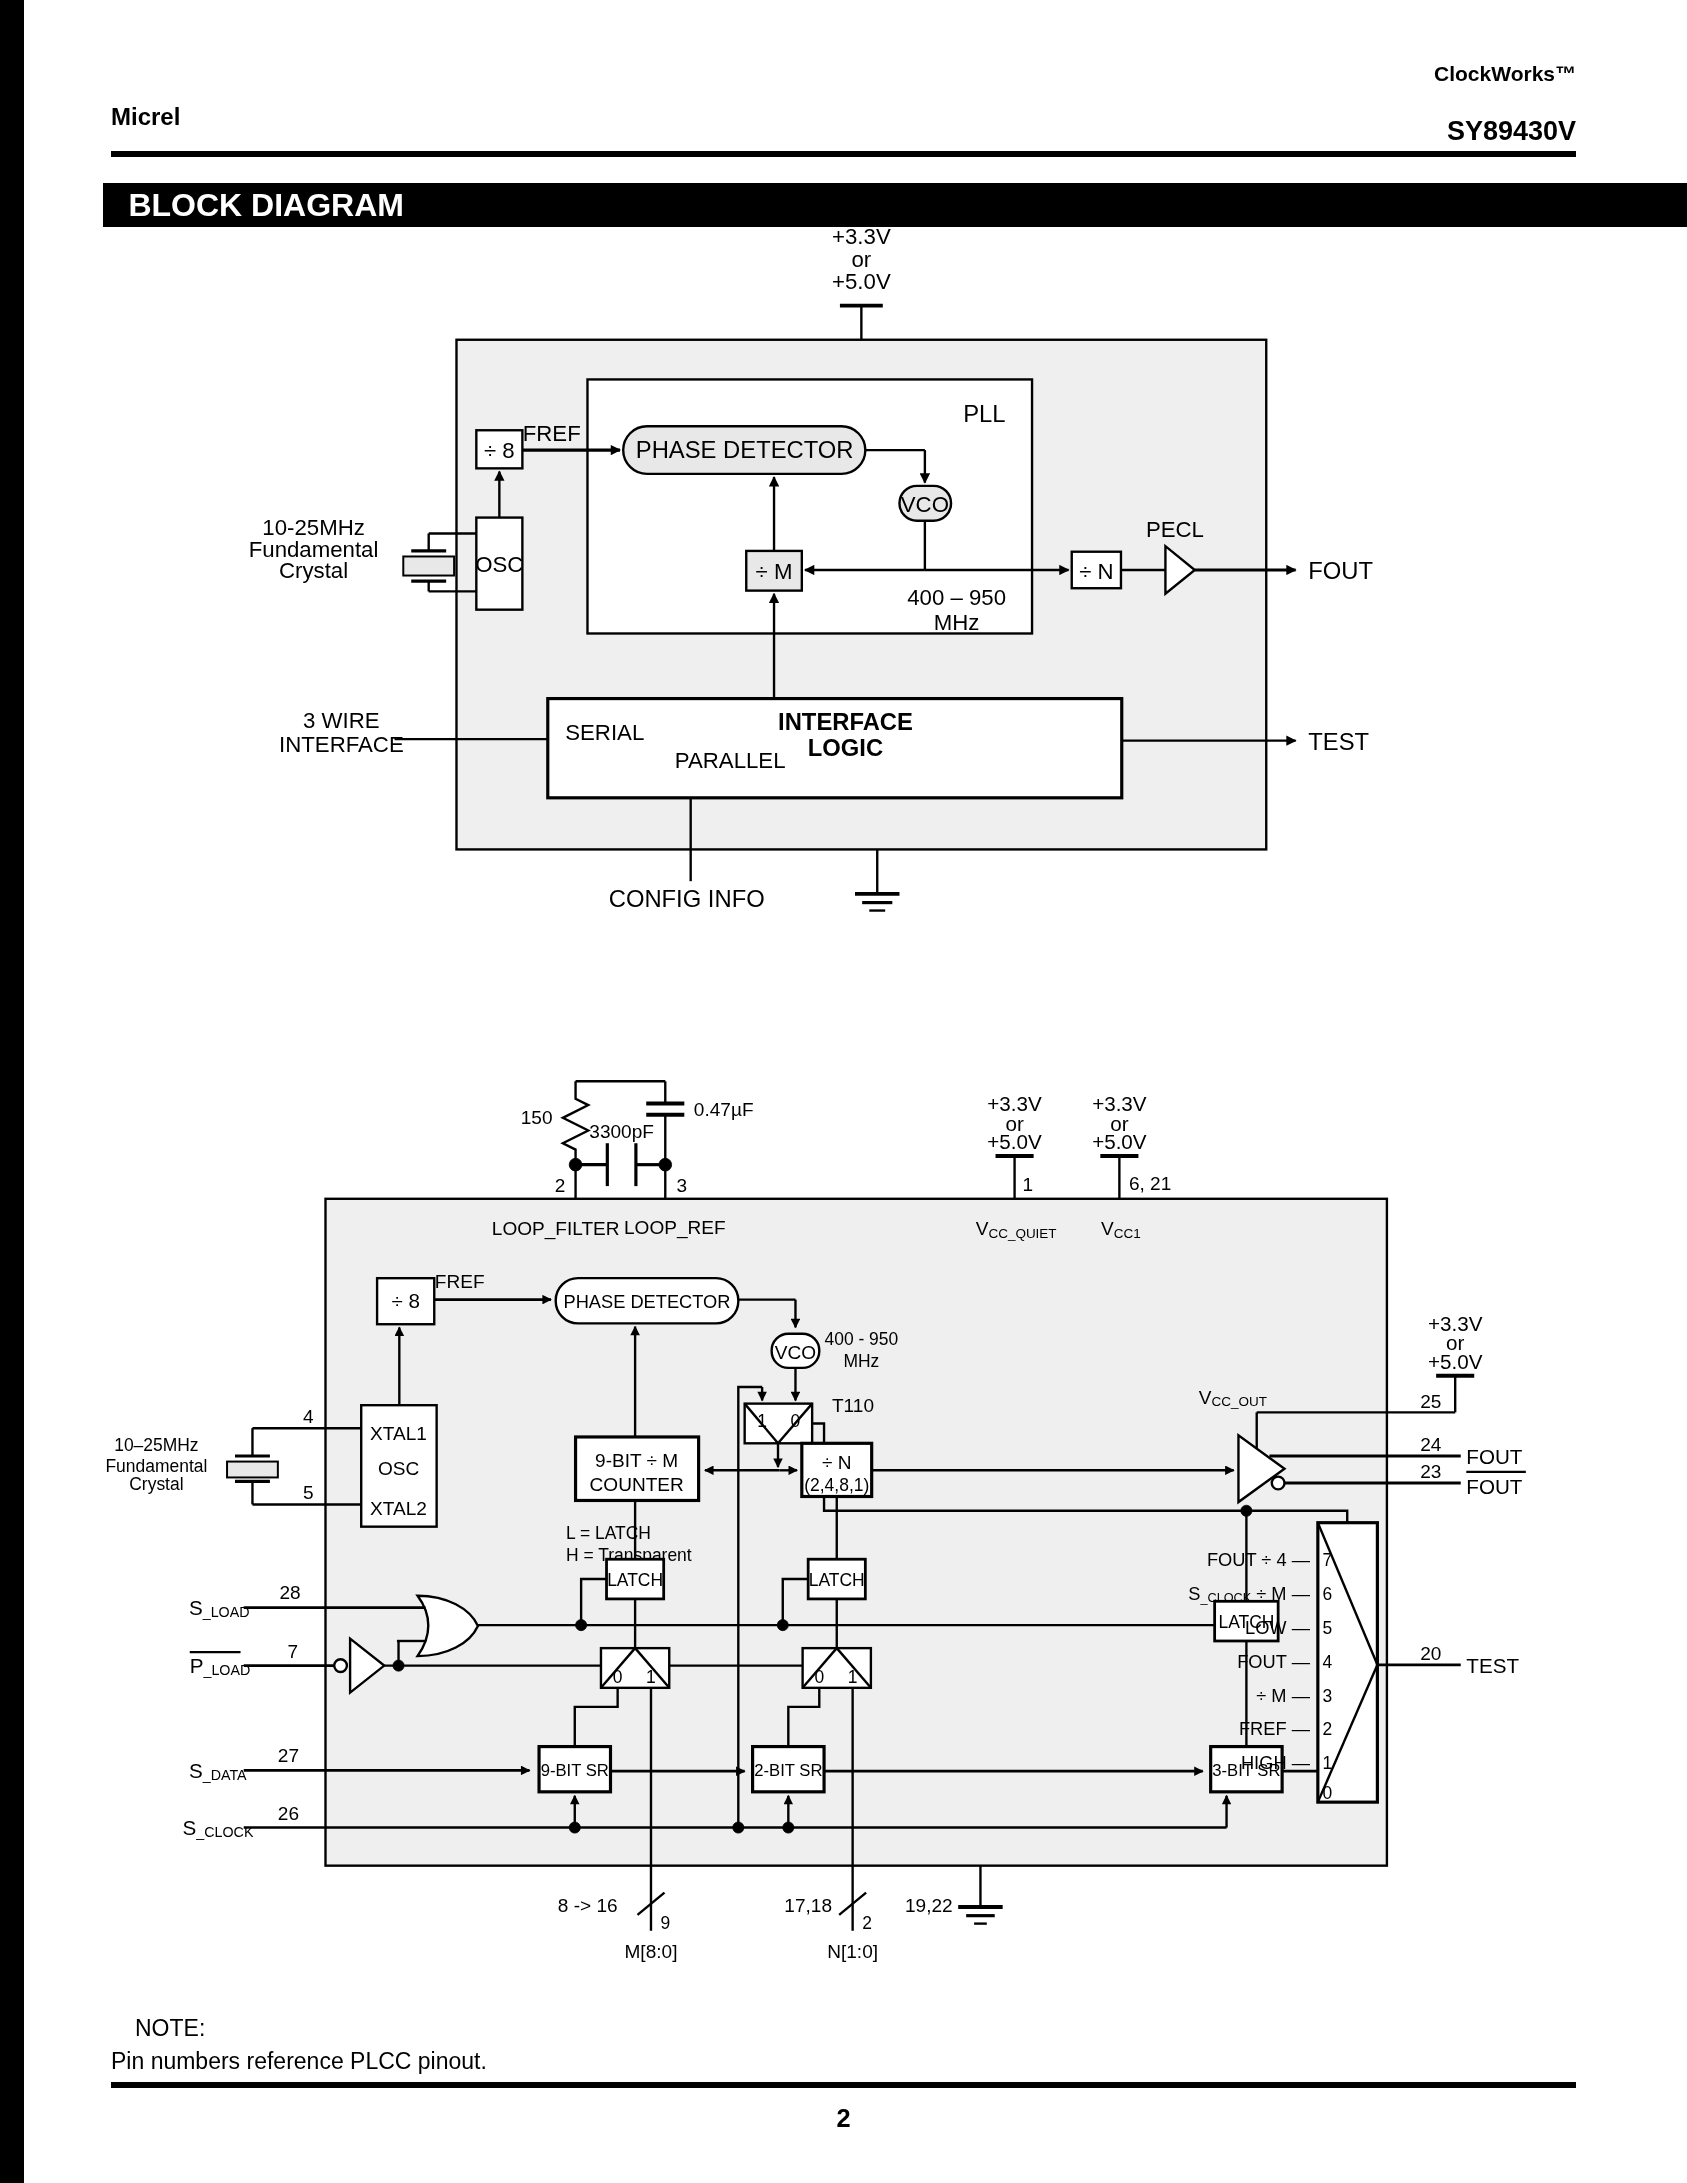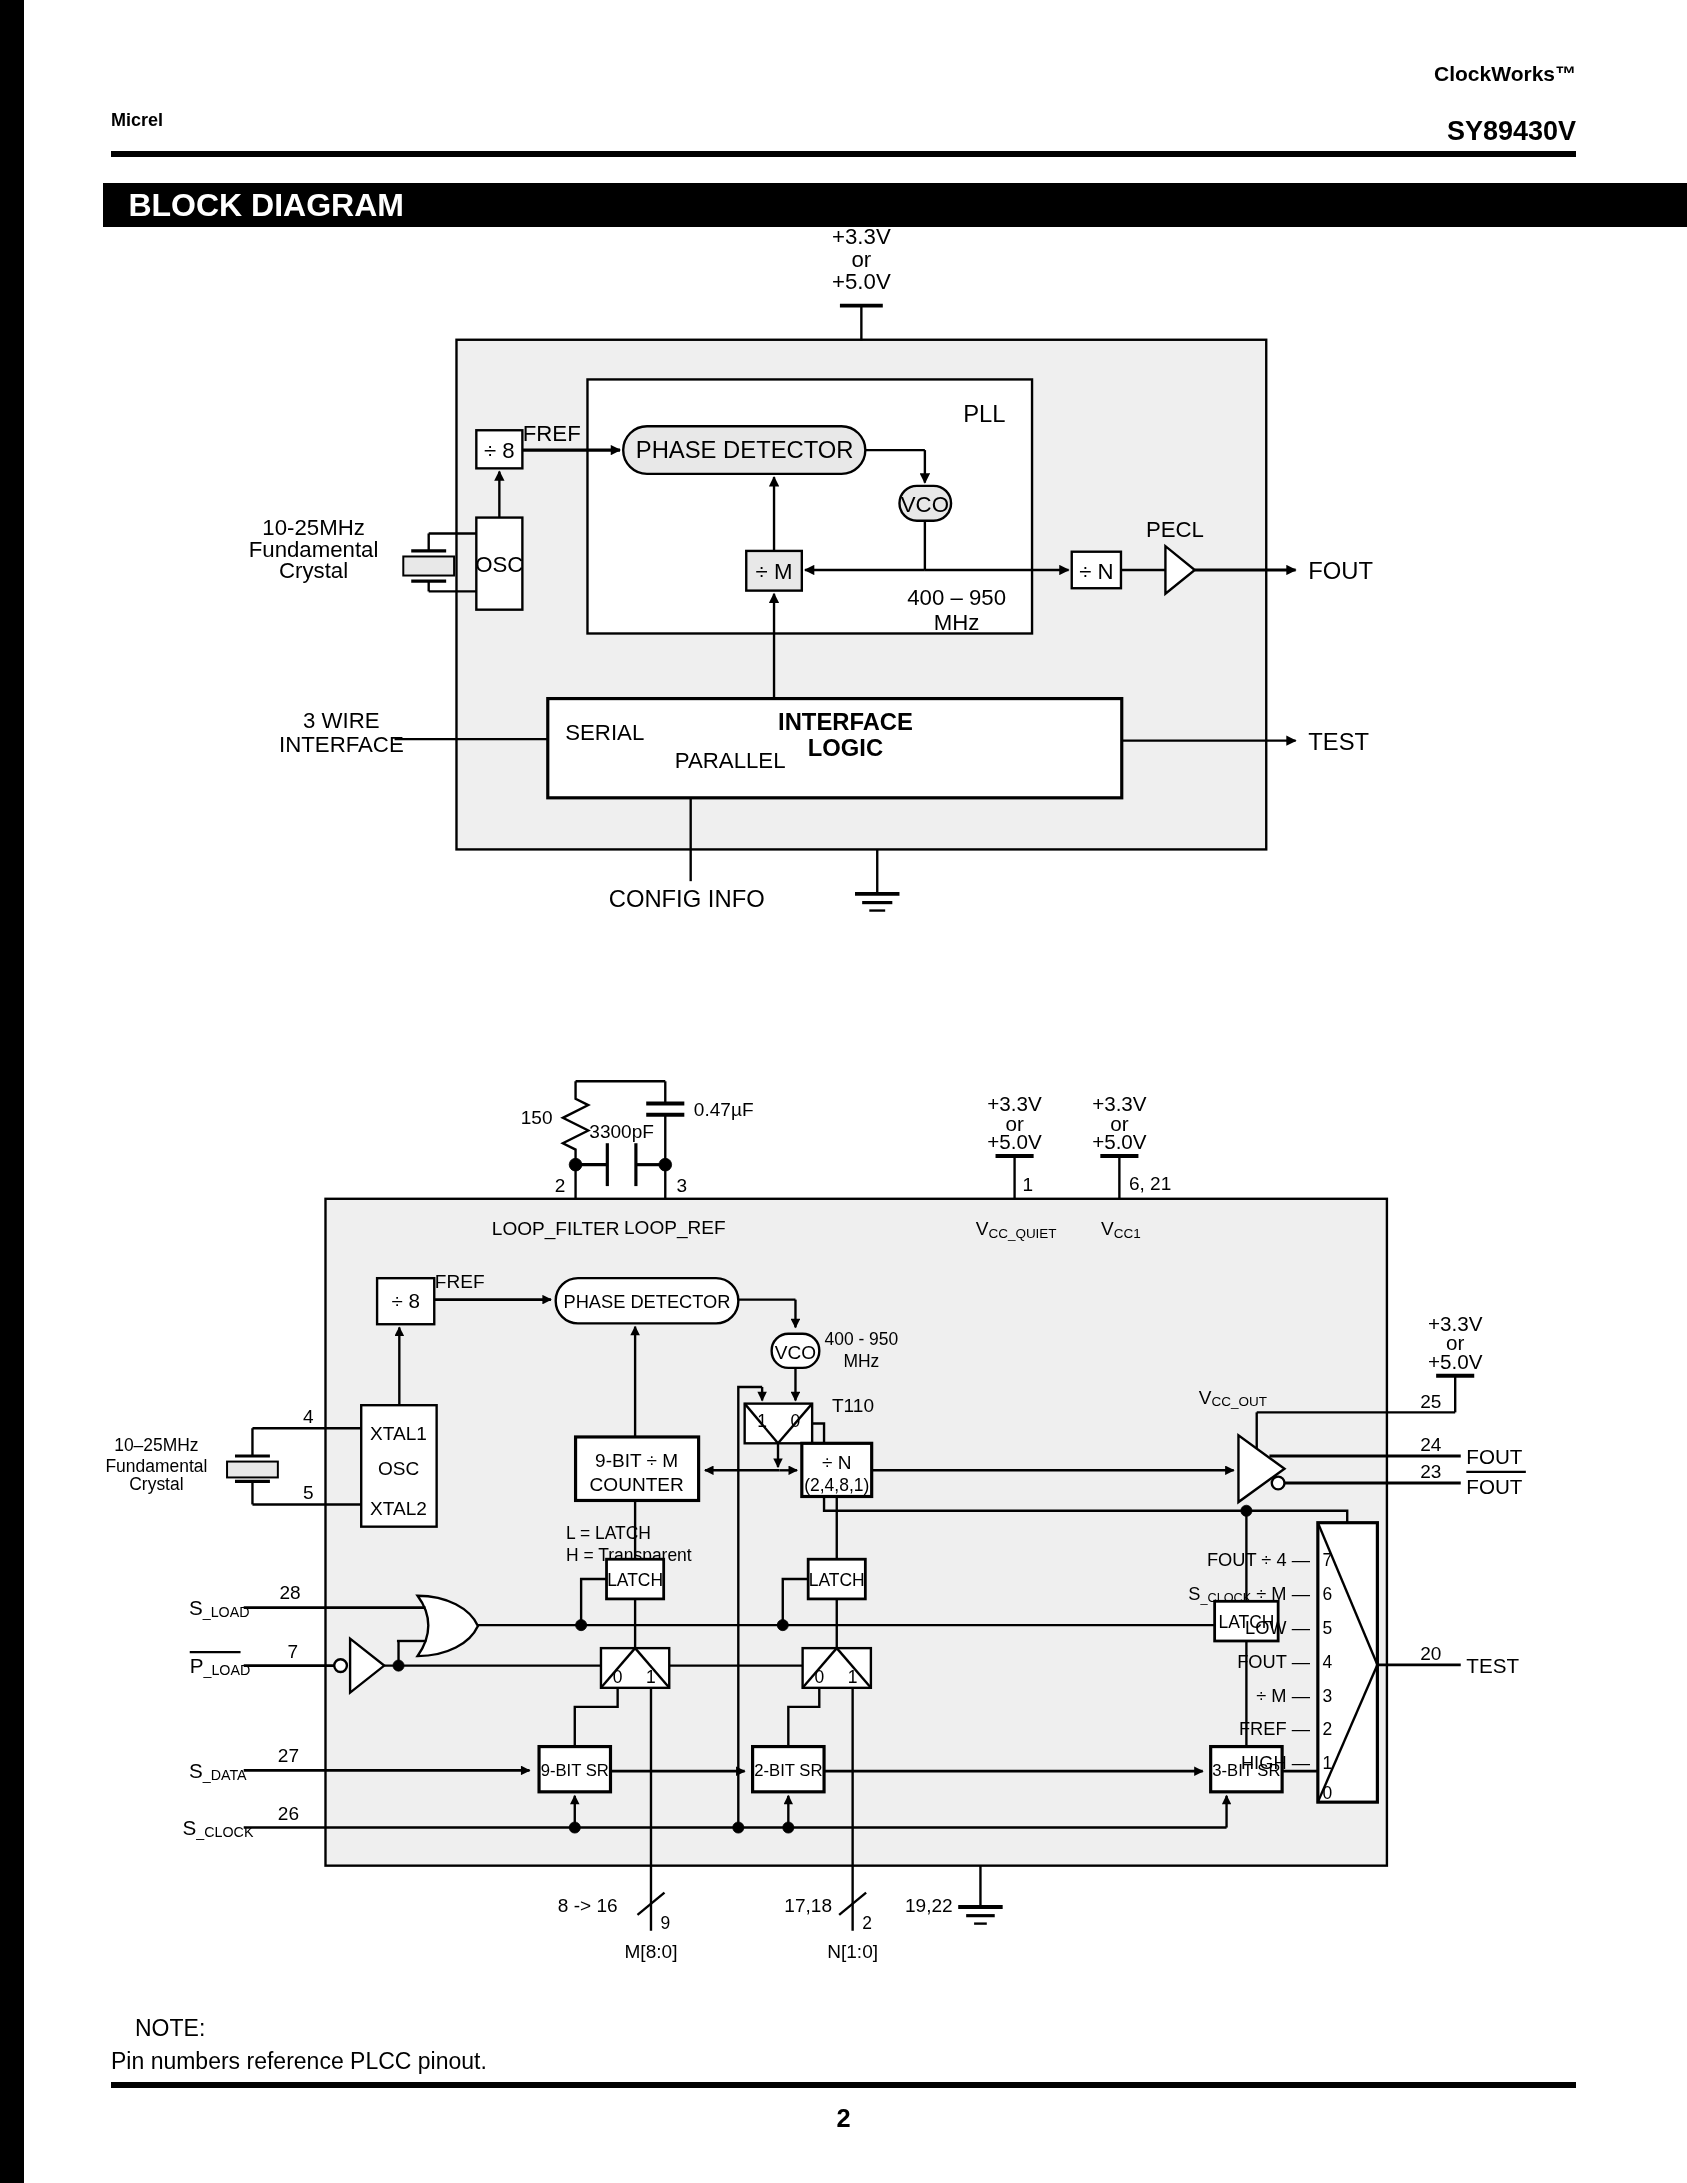--- a/index.html
+++ b/index.html
@@ -1,19 +1,19 @@
 <!DOCTYPE html>
 <html style="font-size:12.7px"><head>
 <meta charset="utf-8">
 <style>
   html,body{margin:0;padding:0;background:#fff;}
   .page{position:relative;width:1687px;height:2183px;background:#fff;overflow:hidden;
         font-family:"Liberation Sans",sans-serif;color:#000;}
   .leftbar{position:absolute;left:0;top:0;width:24px;height:2183px;background:#000;}
-  .brand{position:absolute;left:111px;top:110px;font-size:18px;font-weight:bold;}
+  .brand{position:absolute;left:111px;top:103px;font-size:24px;font-weight:bold;}
   .fam{position:absolute;right:111px;top:62px;font-size:21px;font-weight:bold;}
   .part{position:absolute;right:111px;top:116px;font-size:27px;font-weight:bold;}
   .hrule{position:absolute;left:111px;top:151px;width:1465px;height:5.6px;background:#000;}
   .secbar{position:absolute;left:103px;width:1637px;height:44px;background:#000;color:#fff;
           font-size:32px;font-weight:bold;line-height:44px;padding-left:25.4px;box-sizing:border-box;}
   .bar1{top:183px;} .bar2{top:965px;}
   svg{position:absolute;left:0;}
   svg text{font-family:"Liberation Sans",sans-serif;fill:#000;stroke:none;}
   .noteL{position:absolute;left:111px;top:2015px;font-size:23px;font-weight:normal;margin-left:24px;}
   .noteT{position:absolute;left:111px;top:2048px;font-size:23px;}

